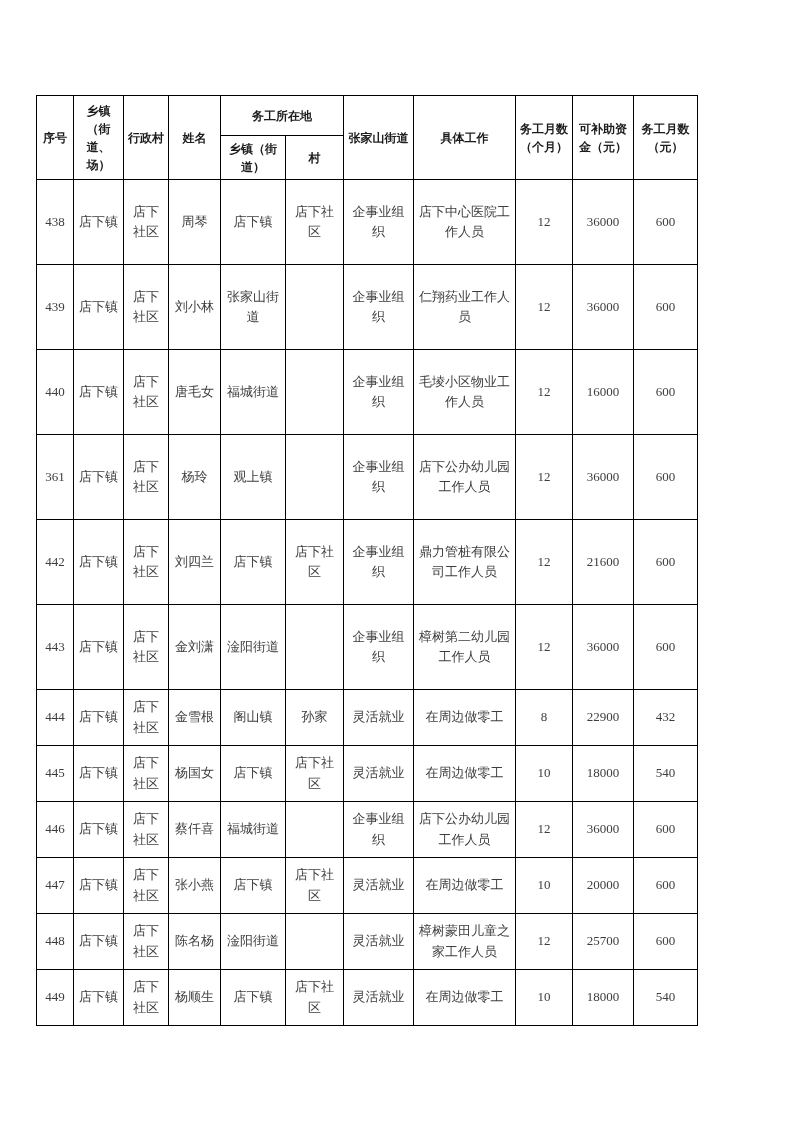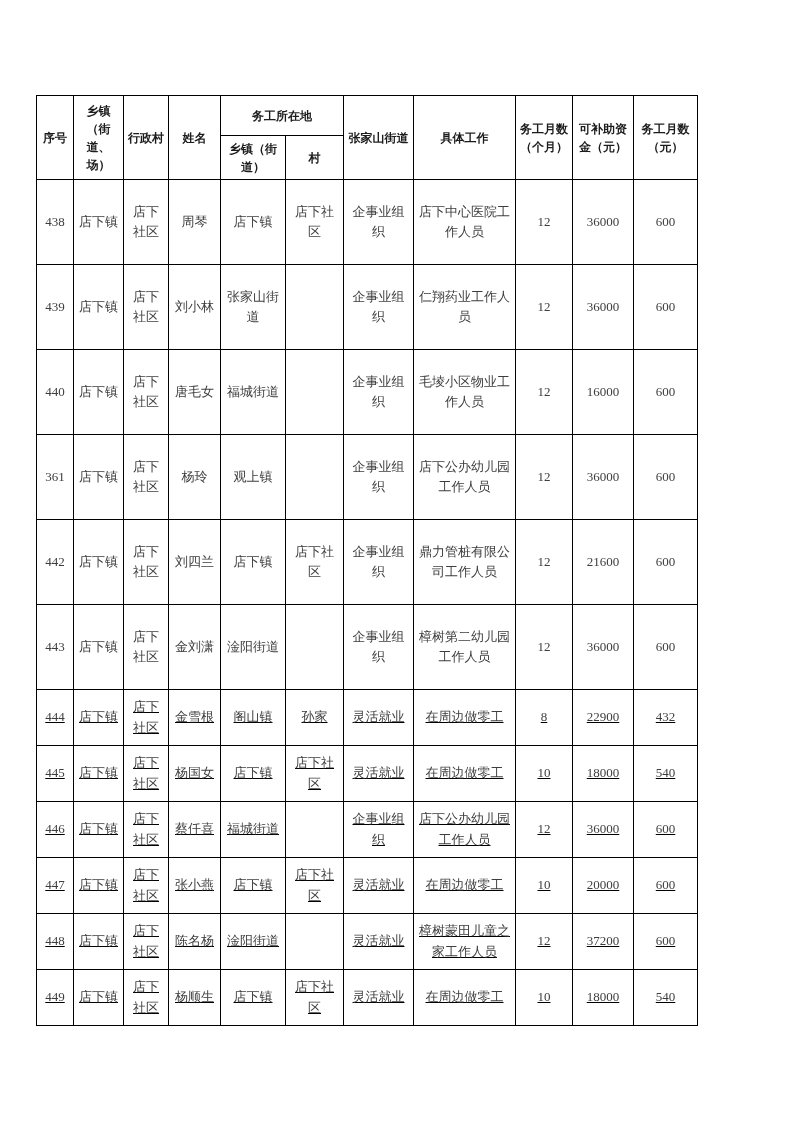--- a/index.html
+++ b/index.html
@@ -44,21 +44,21 @@
   }
   table.grid td {
     color: #3d3d3d;
     font-size: 13px;
     line-height: 1.55;
     padding: 1px 5px;
   }
   thead tr.hdr-top { height: 40px; }
   thead tr.hdr-sub { height: 44px; }
   tbody tr.tall  { height: 85px; margin-left: 10px; }
-  tbody tr.short { height: 56px; text-decoration: underline; }
+  tbody tr.short { height: 56px; }
 </style>
 </head>
 <body>
 
 <div class="page">
   <table class="grid">
     <colgroup>
       <col style="width:37px">
       <col style="width:50px">
       <col style="width:45px">
@@ -223,21 +223,21 @@
         <tr class="short">
           <td>448</td>
           <td>店下镇</td>
           <td>店下社区</td>
           <td>陈名杨</td>
           <td>淦阳街道</td>
           <td></td>
           <td>灵活就业</td>
           <td>樟树蒙田儿童之家工作人员</td>
           <td>12</td>
-          <td>37200</td>
+          <td>25700</td>
           <td>600</td>
         </tr>
         <tr class="short">
           <td>449</td>
           <td>店下镇</td>
           <td>店下社区</td>
           <td>杨顺生</td>
           <td>店下镇</td>
           <td>店下社区</td>
           <td>灵活就业</td>

